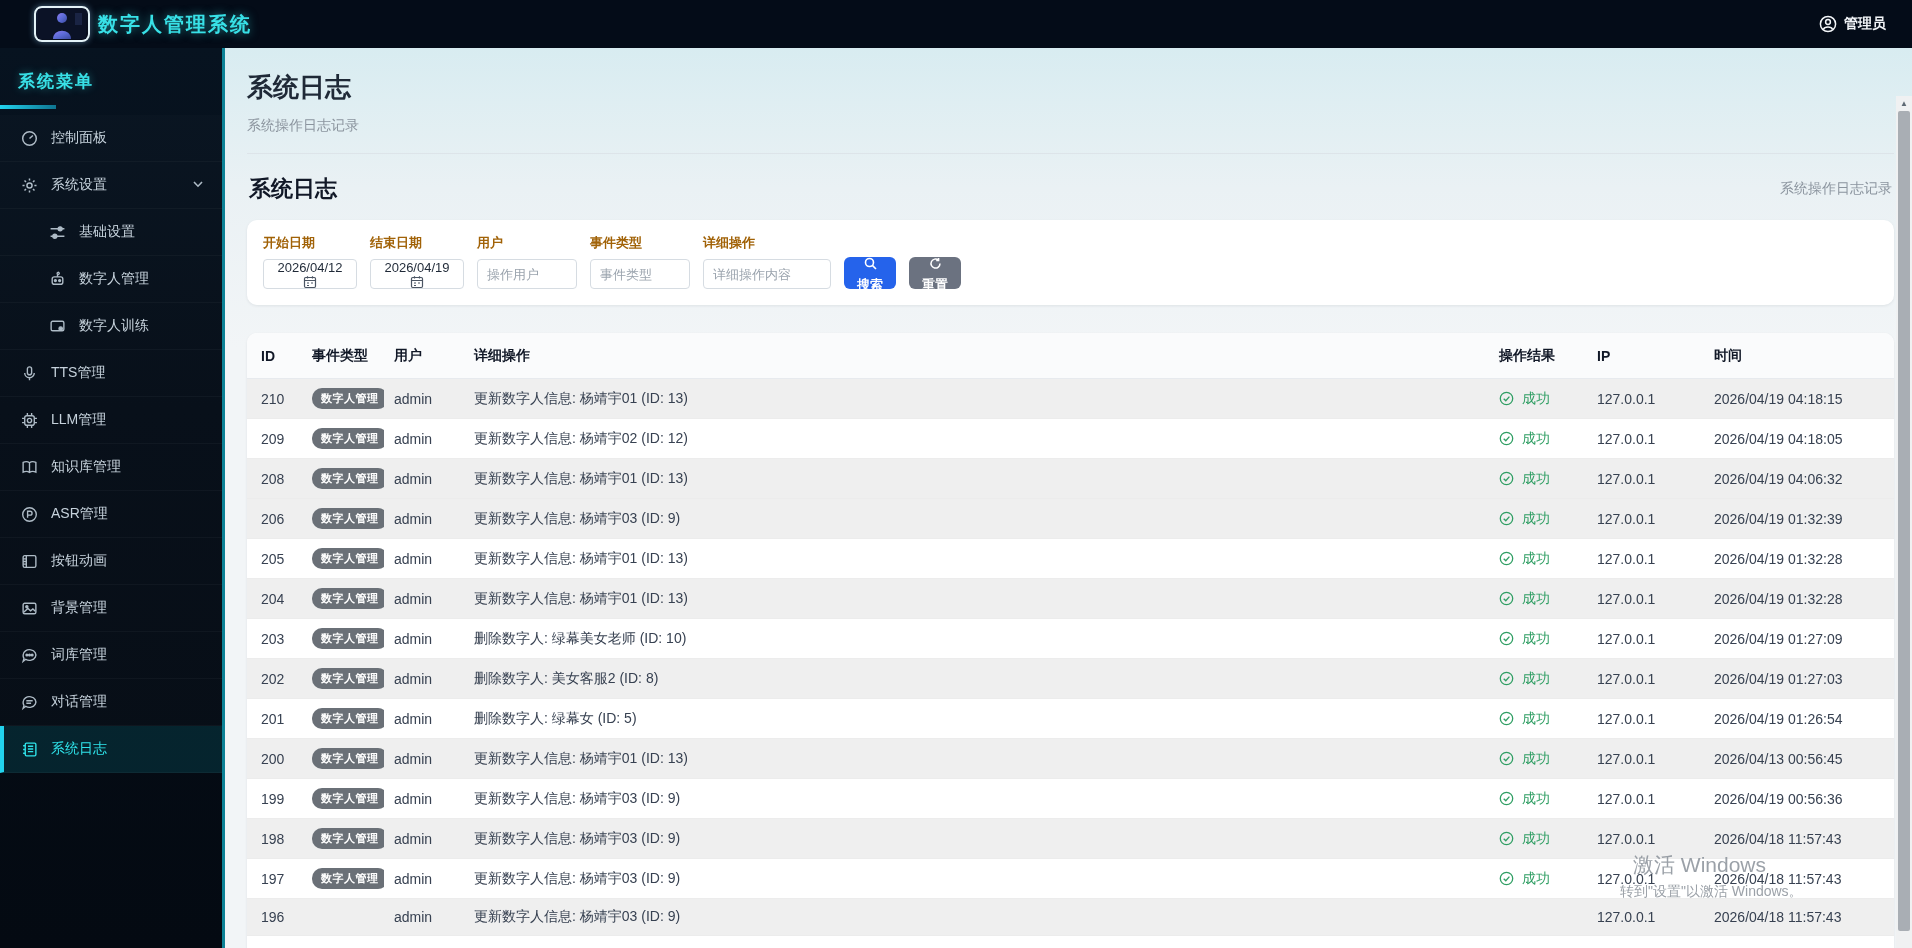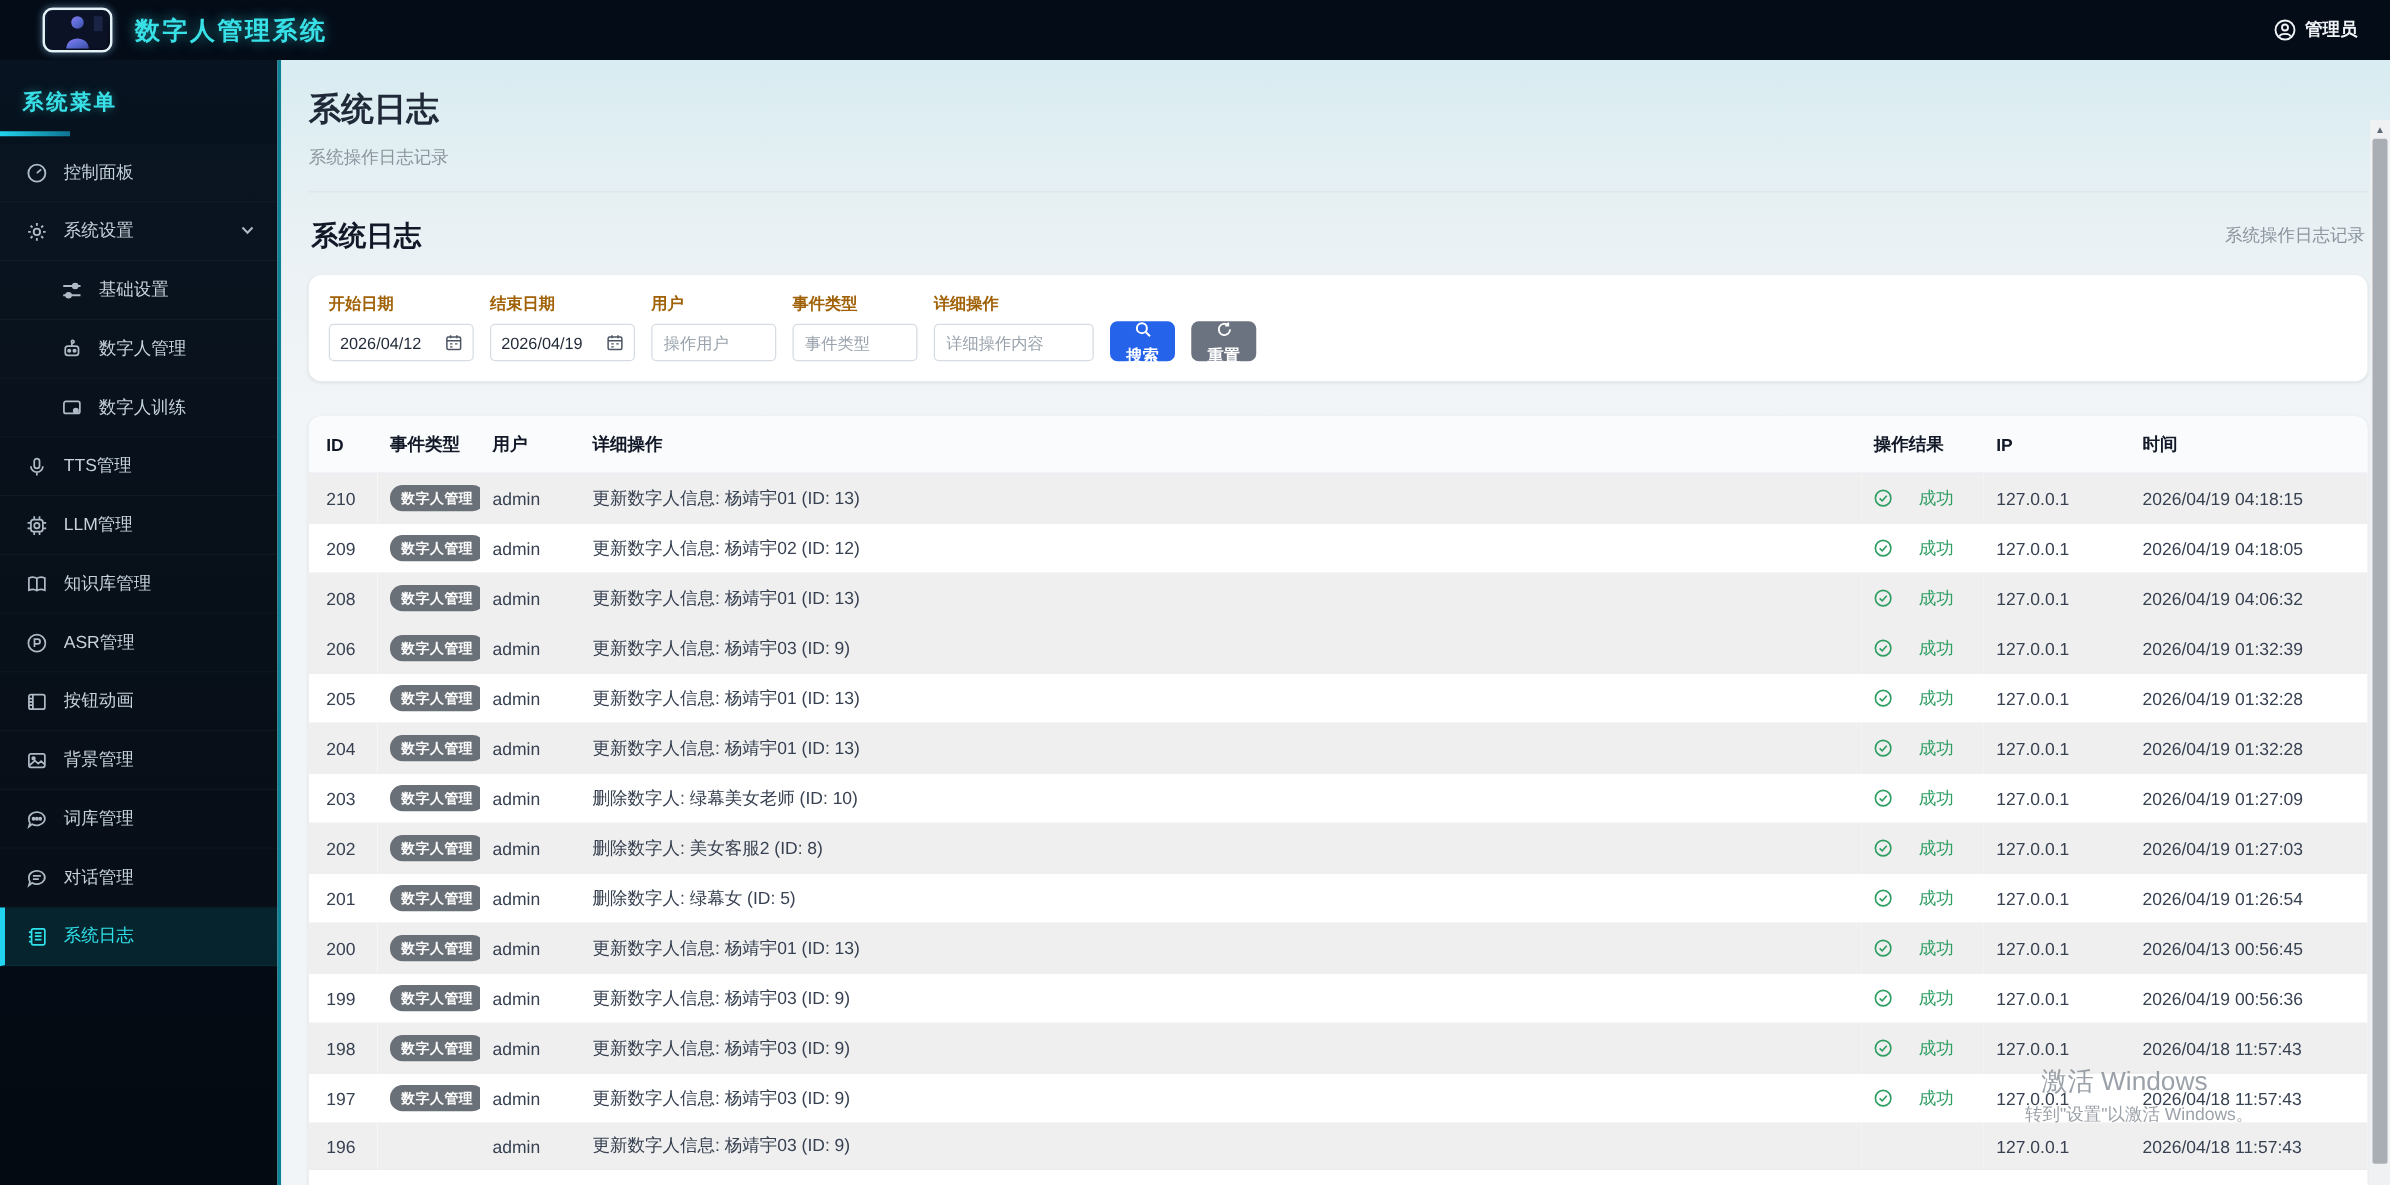--- a/index.html
+++ b/index.html
@@ -9,21 +9,21 @@
     --accent:#38e1e7;
     --primary:#2563eb;
     --reset:#6b7280;
     --success:#2f9e63;
     --badge:#6a7077;
   }
 
   
   .topbar { height:48px; background:#040c18; display:flex; align-items:center; padding:0 26px 0 34px; position:relative; z-index:5; }
   .logo-box { width:56px; height:36px; border-radius:8px; border:2px solid #e3f2f7; background:linear-gradient(160deg,#101b33,#070b18); display:flex; align-items:center; justify-content:center; box-shadow:0 0 6px rgba(150,210,255,.45); overflow:hidden; }
-  .app-title { margin-left:18px; color:var(--accent); font-size:20px; font-weight:bold; letter-spacing:2px; text-shadow:0 0 10px rgba(56,225,231,.55); }
+  .app-title { margin-left:8px; color:var(--accent); font-size:20px; font-weight:bold; letter-spacing:2px; text-shadow:0 0 10px rgba(56,225,231,.55); }
   .topbar-user { margin-left:auto; display:flex; align-items:flex-start; gap:7px; color:#f2f5f8; font-size:14px; font-weight:bold; cursor:pointer; }
 
   
   .layout { display:flex; height:900px; position:relative; }
 
   
   .sidebar { width:225px; background:linear-gradient(180deg,#071320 0%,#050d17 40%,#040a12 100%); border-right:3px solid #0d8296; display:flex; flex-direction:column; flex-shrink:0; }
   .sidebar-title { color:var(--accent); font-size:17px; font-weight:bold; letter-spacing:2px; padding:22px 18px 12px 18px; text-shadow:0 0 8px rgba(56,225,231,.4); }
   .sidebar-underline { width:56px; height:4px; background:linear-gradient(90deg,#22d3ee,#0e7490); margin-bottom:6px; }
   .menu { display:flex; flex-direction:column; }
@@ -44,41 +44,41 @@
   .section-subtitle { font-size:14px; color:#8b949e; }
 
   
   .filter-card { background:#fff; border-radius:10px; box-shadow:0 1px 3px rgba(15,30,40,.08); padding:14px 16px 16px 16px; display:flex; align-items:flex-end; gap:13px; }
   .field { display:flex; flex-direction:column; }
   .field-label { font-size:13px; color:#a16207; margin-bottom:7px; font-weight:bold; }
   .tb, .date-box { height:30px; border:1px solid #d6dce2; border-radius:4px; background:#fff; font-size:13px; color:#1f2937; }
   .tb { padding:0 9px; width:100px; font-family:"Liberation Sans",sans-serif; }
   .tb.wide { width:128px; }
   .tb::placeholder { color:#9aa3ad; }
-  .date-box { width:116px; display:flex; align-items:center; justify-content:space-between; padding:0 8px; cursor:pointer; }
+  .date-box { width:94px; display:flex; align-items:center; justify-content:space-between; padding:0 8px; cursor:pointer;flex-direction:column; }
   .date-box .cal { color:#4b5563; display:flex; }
   .btn { height:32px; border:none; border-radius:6px; color:#fff; font-size:13px; font-weight:bold; display:flex; align-items:center; gap:6px; padding:0 13px; cursor:pointer; font-family:"Liberation Sans",sans-serif;flex-direction:column; }
   .btn-search { background:var(--primary); }
   .btn-reset { background:var(--reset); }
   .btn .bicon { display:flex; }
 
   
   .table-card { background:#fff; border-radius:10px 10px 0 0; box-shadow:0 1px 3px rgba(15,30,40,.08); margin-top:28px; overflow:hidden; height:640px; }
   table { width:100%; border-collapse:collapse; table-layout:fixed; }
   th { text-align:left; font-size:14px; font-weight:bold; color:#111827; padding:14px 10px 13px 10px; background:#fafbfc; border-bottom:1px solid #e7eaee; }
   td { font-size:14px; color:#374151; padding:9px 10px; border-bottom:1px solid #ececec; white-space:nowrap; overflow:hidden; }
   th.c-id, td.c-id { width:55px; padding-left:14px; }
   th.c-type, td.c-type { width:82px; }
   th.c-user, td.c-user { width:80px; }
   th.c-result, td.c-result { width:98px; }
   th.c-ip, td.c-ip { width:117px; }
   th.c-time, td.c-time { width:190px; }
   tr.stripe td { background:#efefef; }
   .badge { display:inline-block; background:var(--badge); color:#fff; font-size:11px; font-weight:bold; padding:3px 9px; border-radius:10px; letter-spacing:.5px; }
-  .result { color:var(--success); display:flex; align-items:center; gap:21px; font-size:14px; }
+  .result { color:var(--success); display:flex; align-items:center; gap:8px; font-size:14px; }
   .result .ri { display:flex; }
 
   
   .vscroll { position:absolute; top:48px; right:0; width:16px; height:900px; background:#f0f1f2; z-index:9; }
   .vscroll .arrow { height:15px; display:flex; align-items:center; justify-content:center; font-size:8px; color:#5f6a74; cursor:pointer; }
   .vscroll .thumb { position:absolute; top:15px; left:2px; width:12px; height:820px; background:#a9aeb4; border-radius:2px; cursor:pointer; }
 
   
   .watermark { position:absolute; left:1620px; top:851px; color:rgba(130,138,146,.8); z-index:20; pointer-events:none; }
   .watermark .w1 { font-size:21px;margin-left:13px; }

